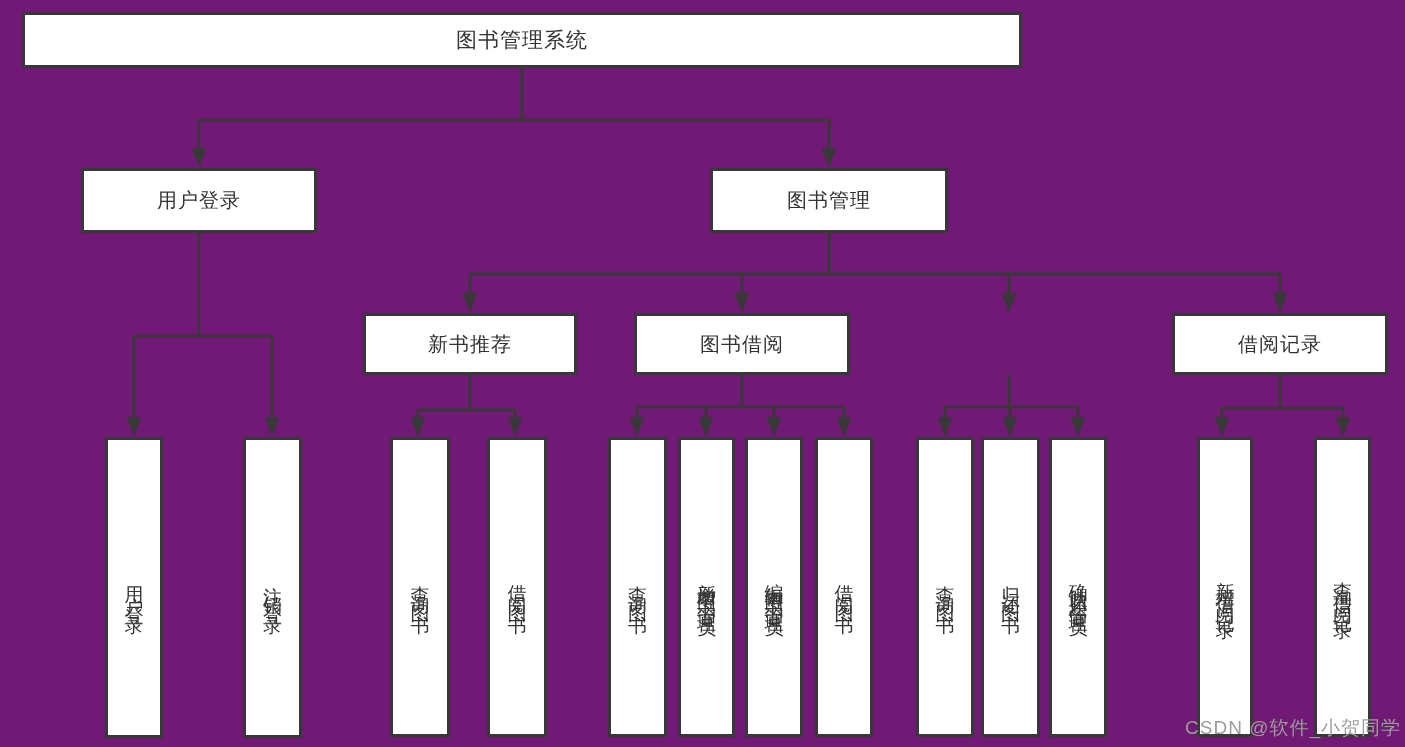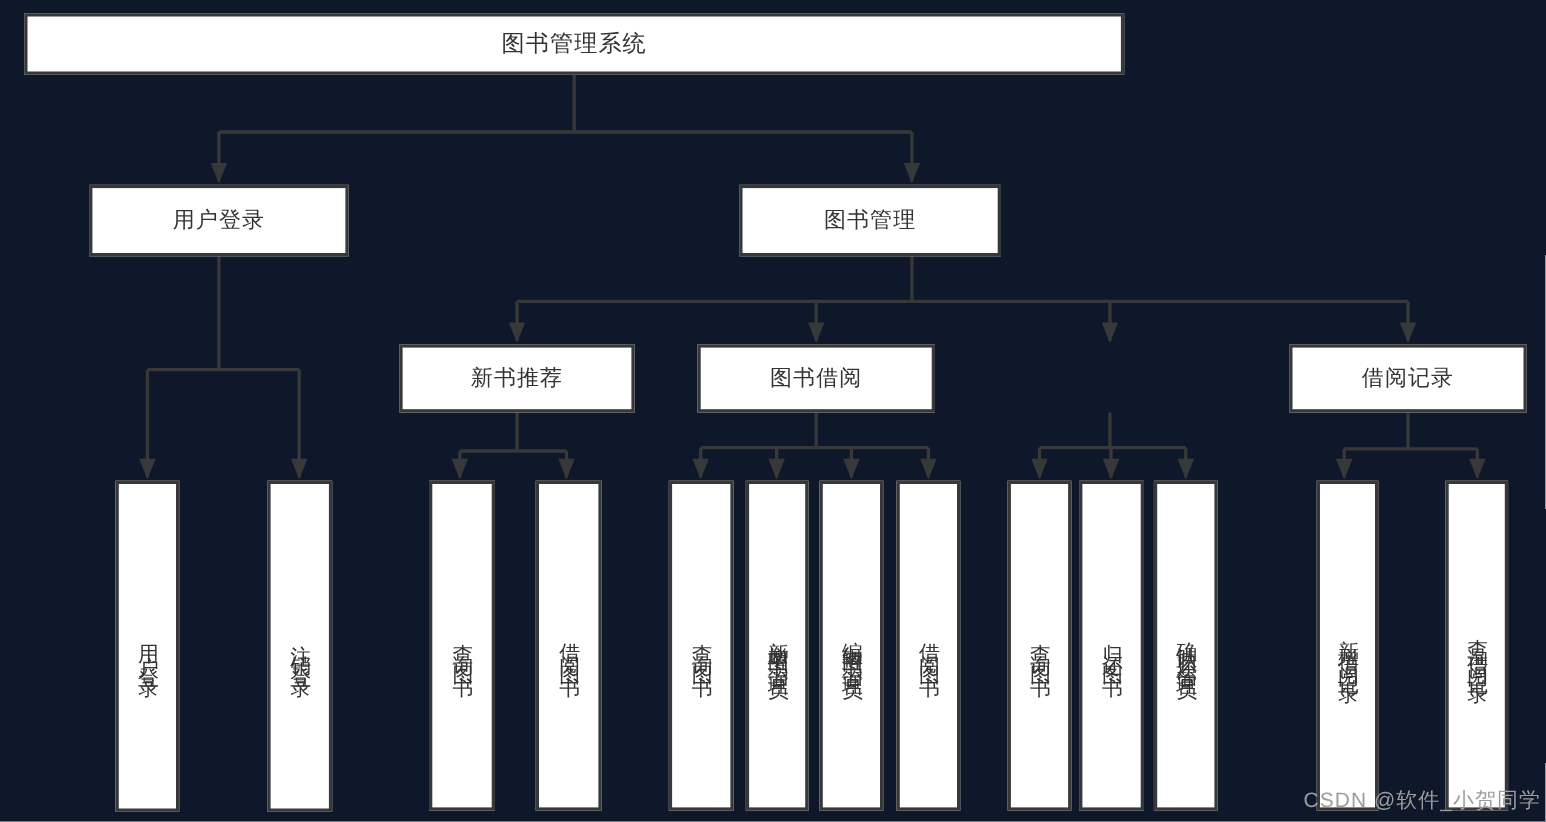--- a/index.html
+++ b/index.html
@@ -5,21 +5,21 @@
   :root{
     --line:#383838;
     --text:#333333;
     --box-fill:#ffffff;
     --watermark:#9c9c9c;
   }
   html,body{margin:0;padding:0;background:#ffffff;}
   #stage{
     position:relative;
     width:1405px;height:747px;
-    background:#0f172a;
+    background:#701a75;
     font-family:"Liberation Sans","DejaVu Sans",sans-serif;
     overflow:hidden;
   }
   #connectors{position:absolute;left:0;top:0;z-index:0;}
   .node{
     position:absolute;
     box-sizing:border-box;
     background:var(--box-fill);
     border:3px solid var(--line);
     color:var(--text);
@@ -100,21 +100,21 @@
       <path d="M1280,375 V408"></path>
       <path d="M1222,408 H1343"></path>
       <path d="M1222,408 V434" marker-end="url(#arrow)"></path>
       <path d="M1343,408 V434" marker-end="url(#arrow)"></path>
     </g>
   </svg>
 
   <div class="node h root" style="left:22px;top:12px;width:1000px;height:56px;">图书管理系统</div>
 
   <div class="node h" style="left:81px;top:168px;width:236px;height:65px;">用户登录</div>
-  <div class="node h" style="left:672px;top:168px;width:238px;height:65px;">图书管理</div>
+  <div class="node h" style="left:710px;top:168px;width:238px;height:65px;">图书管理</div>
 
   <div class="node h" style="left:634px;top:313px;width:216px;height:62px;">图书借阅</div>
   <div class="node h" style="left:363px;top:313px;width:214px;height:62px;">新书推荐</div>
   <div class="node h" style="left:1172px;top:313px;width:216px;height:62px;">借阅记录</div>
 
   <div class="node v" style="left:105px;top:437px;width:58px;height:301px;">用户登录</div>
   <div class="node v" style="left:243px;top:437px;width:59px;height:301px;">注销登录</div>
 
   <div class="node v" style="left:390px;top:437px;width:60px;height:300px;">查询图书</div>
   <div class="node v" style="left:487px;top:437px;width:60px;height:300px;">借阅图书</div>

